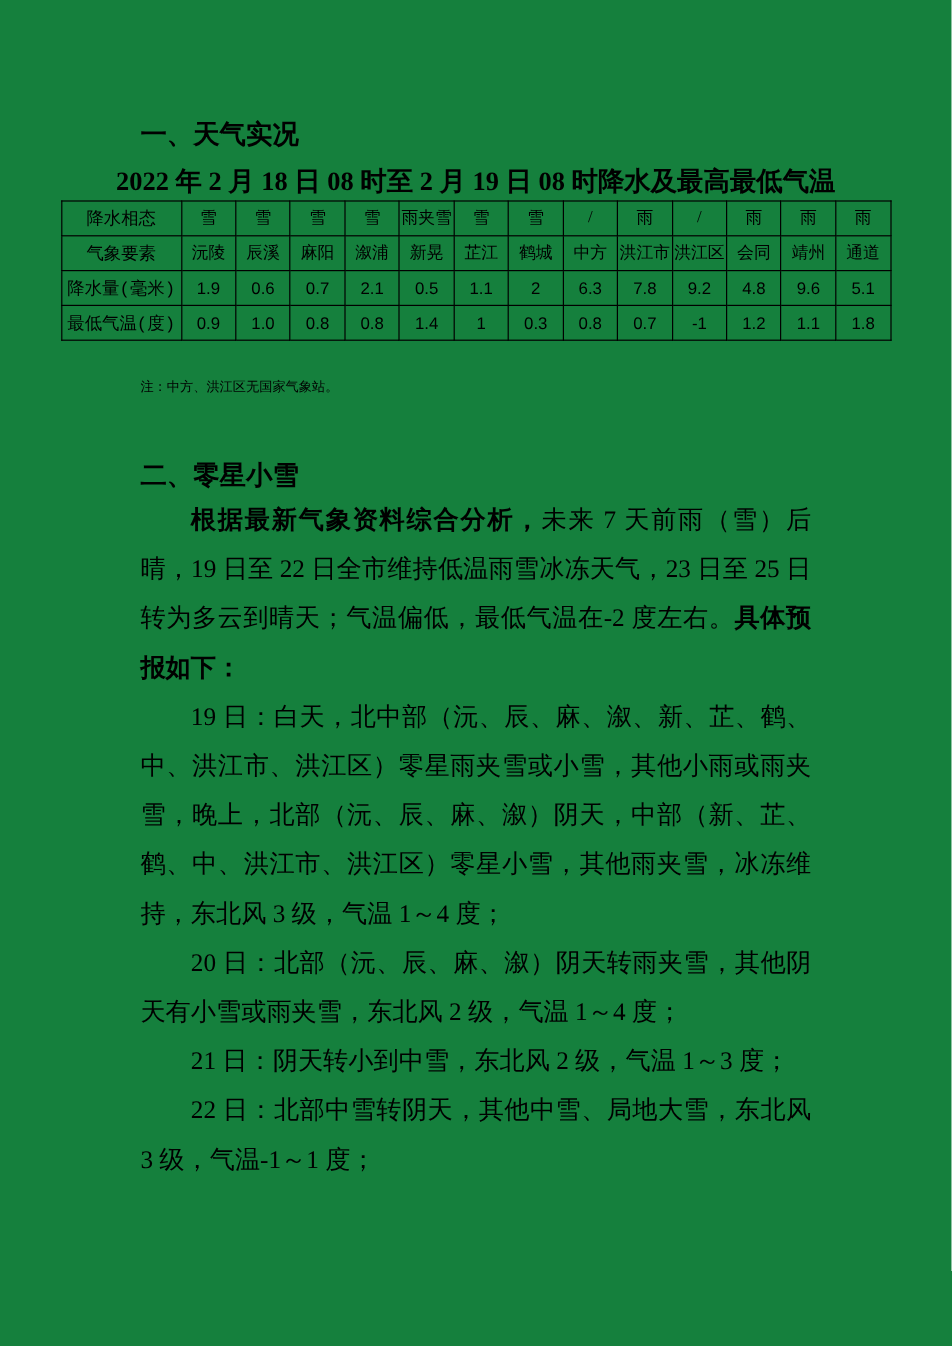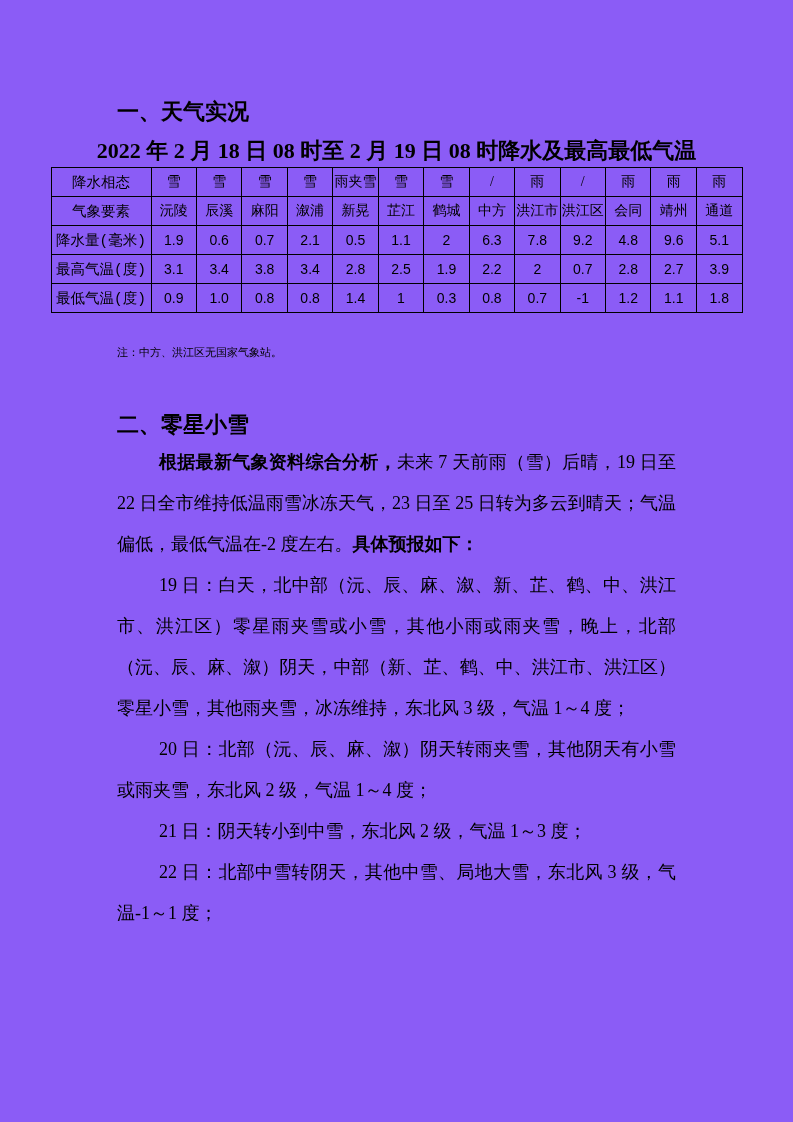--- a/index.html
+++ b/index.html
@@ -4,21 +4,21 @@
 <style>
   html, body {
     margin: 0;
     padding: 0;
     background: #ffffff;
   }
   .page {
     position: relative;
     width: 793px;
     height: 1122px;
-    background: #8b5cf6;
+    background: #15803d;
     color: #000000;
     font-family: "Liberation Serif", "DejaVu Serif", serif;
     box-sizing: border-box;
     padding-top: 99px;
     overflow: hidden;
   }
   .section-heading {
     margin: 0 117px;
     font-size: 22px;
     font-weight: bold;
@@ -62,21 +62,21 @@
   .note {
     margin: 29px 117px 0 117px;
     font-size: 11px;
     line-height: 20px;
   }
   .body-text {
     margin: 4px 117px 0 117px;
   }
   p.para {
     margin: 0;
-    font-size: 18px;
+    font-size: 21px;
     line-height: 41px;
     text-align: justify;
     text-indent: 42px;
   }
   p.para b {
     font-weight: bold;
   }
 </style>
 </head>
 <body>
@@ -134,36 +134,20 @@
           <td>1.1</td>
           <td>2</td>
           <td>6.3</td>
           <td>7.8</td>
           <td>9.2</td>
           <td>4.8</td>
           <td>9.6</td>
           <td>5.1</td>
         </tr>
       <tr class="nums">
-        <td class="rowlabel">最高气温(度)</td>
-      <td>3.1</td>
-          <td>3.4</td>
-          <td>3.8</td>
-          <td>3.4</td>
-          <td>2.8</td>
-          <td>2.5</td>
-          <td>1.9</td>
-          <td>2.2</td>
-          <td>2</td>
-          <td>0.7</td>
-          <td>2.8</td>
-          <td>2.7</td>
-          <td>3.9</td>
-        </tr>
-      <tr class="nums">
         <td class="rowlabel">最低气温(度)</td>
       <td>0.9</td>
           <td>1.0</td>
           <td>0.8</td>
           <td>0.8</td>
           <td>1.4</td>
           <td>1</td>
           <td>0.3</td>
           <td>0.8</td>
           <td>0.7</td>

